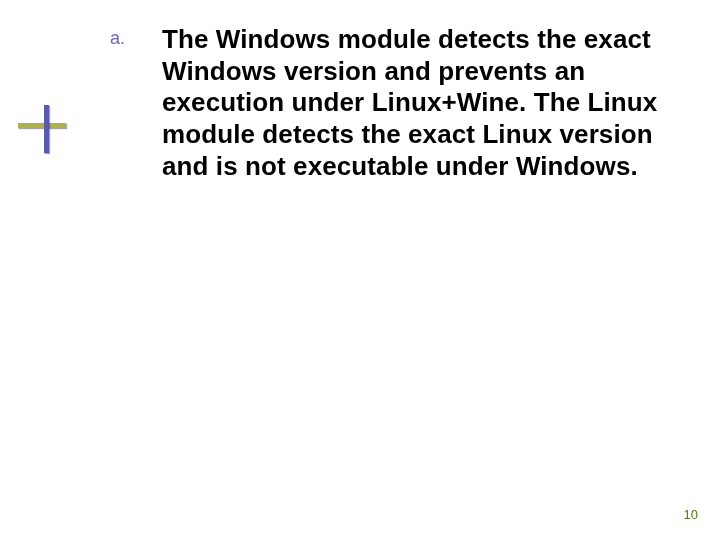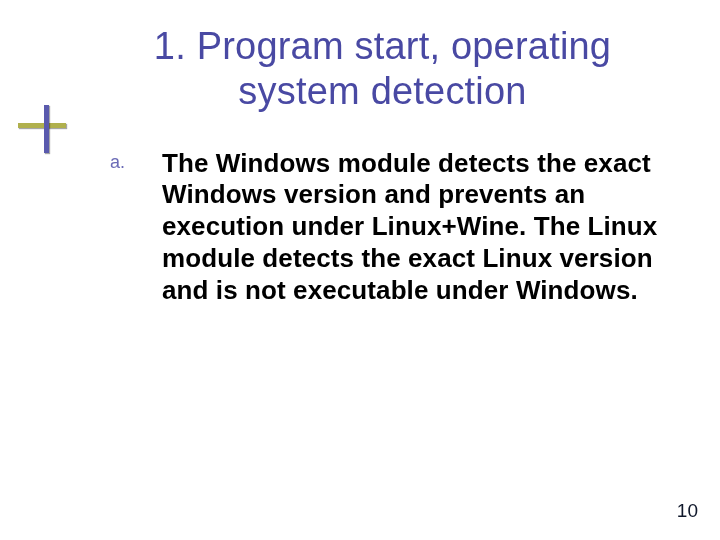--- a/index.html
+++ b/index.html
@@ -70,35 +70,29 @@
     color: #000000;
     font-size: 26px;
     line-height: 1.22;
     font-weight: 700;
     letter-spacing: 0.1px;
   }
   .page-number {
     position: absolute;
     right: 22px;
     bottom: 18px;
-    font-size: 19px;
-    color: #0f172a;
+    font-size: 13px;
+    color: #4d7c0f;
   }
 </style>
 </head>
 <body>
 
 <div class="slide">
 
-  <div class="heading-area">
-    <h1 class="heading">
-      <span>1.</span>
-      <span>Program start, operating system detection</span>
-    </h1>
-  </div>
 
   <div class="decoration">
     <div class="deco-h"></div>
     <div class="deco-v"></div>
   </div>
 
   <div class="body-area">
     <div class="bullet-label">a.</div>
     <div class="body-text">The Windows module detects the exact Windows version and prevents an execution under Linux+Wine. The Linux module detects the exact Linux version and is not executable under Windows.</div>
   </div>

